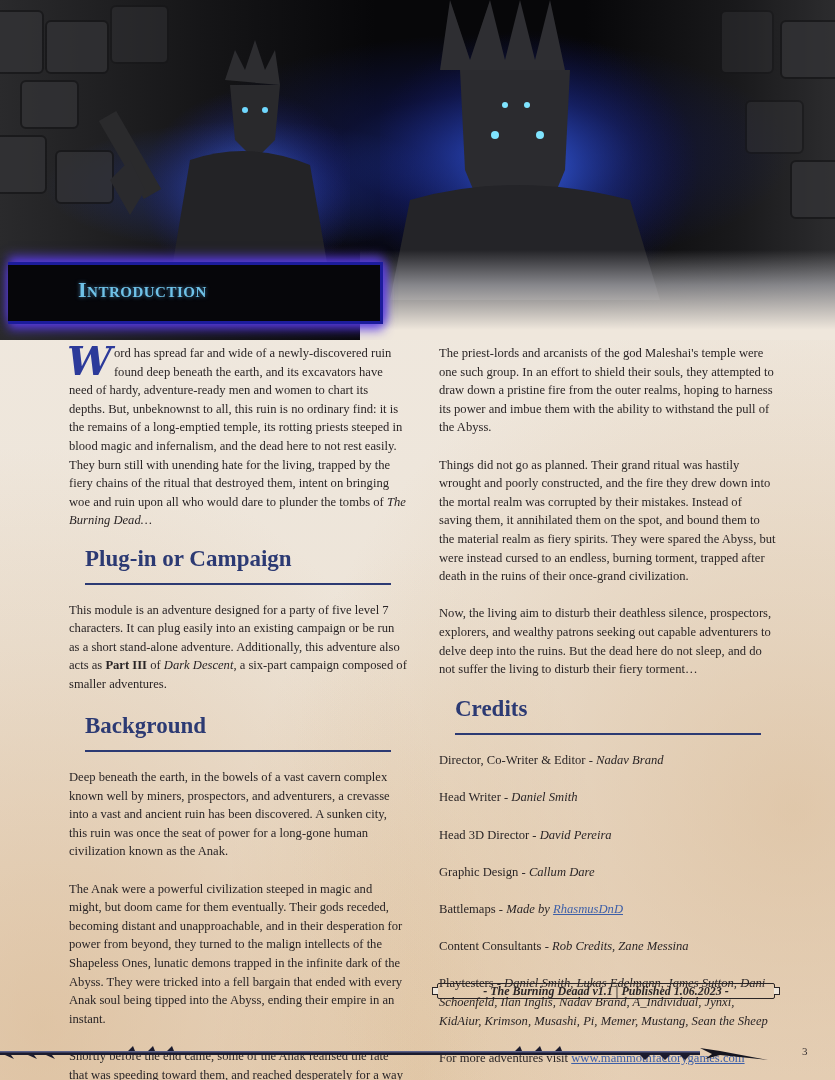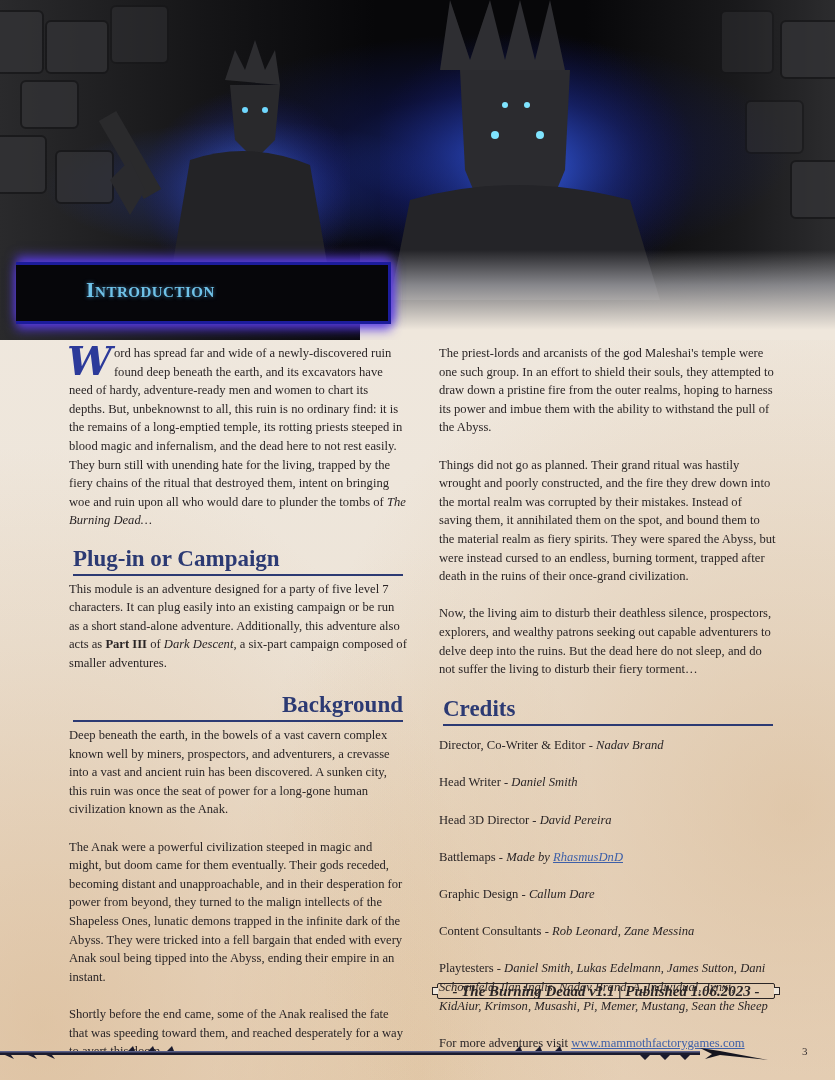--- a/index.html
+++ b/index.html
@@ -13,37 +13,37 @@
     font-family:"Liberation Serif","DejaVu Serif",serif;color:#2a2526;}
   .hero{position:absolute;left:0;top:0;width:835px;height:340px;overflow:hidden;
     background:
       radial-gradient(ellipse at 58% 45%, rgba(40,70,200,0.55) 0%, rgba(20,30,120,0.35) 22%, rgba(0,0,0,0) 45%),
       radial-gradient(ellipse at 30% 55%, rgba(40,70,200,0.45) 0%, rgba(0,0,0,0) 25%),
       linear-gradient(90deg,#2a2a2c 0%,#151517 25%,#070709 45%,#070709 70%,#19191b 88%,#2c2c2e 100%);}
   .stone{position:absolute;border:2px solid #161618;border-radius:6px;background:#333336;opacity:0.75;}
   .fig{position:absolute;}
   .fog{position:absolute;left:360px;top:250px;width:475px;height:100px;
     background:linear-gradient(180deg,rgba(239,231,220,0) 0%,rgba(200,200,205,0.6) 35%,#efe7dc 80%);}
-  .banner{position:absolute;left:16px;top:262px;width:372px;height:56px;background:#06060a;
+  .banner{position:absolute;left:8px;top:262px;width:372px;height:56px;background:#06060a;
     border-top:3px solid #1c1c9c;border-bottom:3px solid #1c1c9c;border-right:3px solid #1c1c9c;
     box-shadow:0 -6px 10px rgba(90,60,230,0.8),0 6px 10px rgba(90,60,230,0.8),4px 0 8px rgba(90,60,230,0.6);}
   .banner-title{position:absolute;left:70px;top:12px;font-size:22px;font-weight:bold;letter-spacing:0.5px;
     font-variant:small-caps;color:#6fc2e8;text-shadow:0 0 4px rgba(100,190,255,0.6);}
   .col{position:absolute;top:344px;width:338px;font-size:12.6px;line-height:18.6px;}
   .col p{margin:0 0 18.6px 0;}
   .left{left:69px;}
   .right{left:439px;}
-  h2{margin:4px;font-size:23px;font-weight:bold;color:#2c3a73;border-bottom:2px solid #2c3a73;
-    line-height:28px;padding-bottom:1px;}
+  h2{margin:16px;font-size:23px;font-weight:bold;color:#2c3a73;border-bottom:2px solid #2c3a73;
+    line-height:28px;padding-bottom:10px;}
   .dropcap{float:left;font-family:"DejaVu Serif",serif;font-size:40px;line-height:34px;color:#2c3a9a;
     font-style:italic;font-weight:bold;margin:0 2px 0 -2px;}
   .link{color:#3d5fa8;text-decoration:underline;}
   .credit{margin:0 0 12px 0;}
   .footer-box{position:absolute;left:437px;top:983px;width:336px;height:14px;
-    border:1.5px solid #2a2526;border-radius:2px;text-align:center;font-size:15px;font-style:italic;font-weight:bold;line-height:14px;}
+    border:1.5px solid #2a2526;border-radius:2px;text-align:center;font-size:12px;font-style:italic;font-weight:bold;line-height:14px;}
   .footer-box:before,.footer-box:after{content:"";position:absolute;top:3px;width:5px;height:6px;border:1.5px solid #2a2526;background:#efe7dc;}
   .footer-box:before{left:-6px;border-right:none;}
   .footer-box:after{right:-6px;border-left:none;}
   .spear{position:absolute;left:0;top:1044px;width:770px;height:18px;}
   .pagenum{position:absolute;left:802px;top:1045px;font-size:11px;color:#3a3233;}
 </style>
 </head>
 <body>
 
 <div class="hero">
@@ -102,39 +102,39 @@
 <div class="col left">
   <p>
     <span class="dropcap">W</span><span>ord has spread far and wide of a newly-discovered ruin found deep beneath the earth, and its excavators have need of hardy, adventure-ready men and women to chart its depths. But, unbeknownst to all, this ruin is no ordinary find: it is the remains of a long-emptied temple, its rotting priests steeped in blood magic and infernalism, and the dead here to not rest easily. They burn still with unending hate for the living, trapped by the fiery chains of the ritual that destroyed them, intent on bringing woe and ruin upon all who would dare to plunder the tombs of </span><i>The Burning Dead…</i>
   </p>
 
   <h2 style="margin-top:-4px;">Plug-in or Campaign</h2>
   <p style="margin-top:2px;">
     <span>This module is an adventure designed for a party of five level 7 characters. It can plug easily into an existing campaign or be run as a short stand-alone adventure. Additionally, this adventure also acts as </span><b>Part III</b><span> of </span><i>Dark Descent</i><span>, a six-part campaign composed of smaller adventures.</span>
   </p>
 
-  <h2 style="margin-top:4px;text-align:right;">Background</h2>
+  <h2 style="margin-top:4px;">Background</h2>
   <p style="">Deep beneath the earth, in the bowels of a vast cavern complex known well by miners, prospectors, and adventurers, a crevasse into a vast and ancient ruin has been discovered. A sunken city, this ruin was once the seat of power for a long-gone human civilization known as the Anak.</p>
   <p>The Anak were a powerful civilization steeped in magic and might, but doom came for them eventually. Their gods receded, becoming distant and unapproachable, and in their desperation for power from beyond, they turned to the malign intellects of the Shapeless Ones, lunatic demons trapped in the infinite dark of the Abyss. They were tricked into a fell bargain that ended with every Anak soul being tipped into the Abyss, ending their empire in an instant.</p>
   <p>Shortly before the end came, some of the Anak realised the fate that was speeding toward them, and reached desperately for a way to avert this doom.</p>
 </div>
 
 <div class="col right">
   <p>The priest-lords and arcanists of  the god Maleshai's temple were one such group. In an effort to shield their souls, they attempted to draw down a pristine fire from the outer realms, hoping to harness its power and imbue them with the ability to withstand the pull of the Abyss.</p>
   <p>Things did not go as planned. Their grand ritual was hastily wrought and poorly constructed, and the fire they drew down into the mortal realm was corrupted by their mistakes. Instead of saving them, it annihilated them on the spot, and bound them to the material realm as fiery spirits. They were spared the Abyss, but were instead cursed to an endless, burning torment, trapped after death in the ruins of their once-grand civilization.</p>
   <p>Now, the living aim to disturb their deathless silence, prospectors, explorers, and wealthy patrons seeking out capable adventurers to delve deep into the ruins. But the dead here do not sleep, and do not suffer the living to disturb their fiery torment…</p>
 
   <h2 style="margin-top:-2px;">Credits</h2>
   <div style="margin-top:10px;font-size:12.6px;">
     <p class="credit"><span>Director, Co-Writer &amp; Editor - </span><i>Nadav Brand</i></p>
     <p class="credit"><span>Head Writer - </span><i>Daniel Smith</i></p>
     <p class="credit"><span>Head 3D Director - </span><i>David Pereira</i></p>
+    <p class="credit"><span>Graphic Design - </span><i>Callum Dare</i></p>
     <p class="credit"><span>Battlemaps - </span><i>Made by </i><i class="link">RhasmusDnD</i></p>
-    <p class="credit"><span>Graphic Design - </span><i>Callum Dare</i></p>
-    <p class="credit"><span>Content Consultants - </span><i>Rob Leonard, Zane Messina</i></p>
+    <p class="credit"><span>Content Consultants - </span><i>Rob Credits, Zane Messina</i></p>
     <p class="credit"><span>Playtesters - </span><i>Daniel Smith, Lukas Edelmann, James Sutton, Dani Schoenfeld, Ilan Inglis, Nadav Brand, A_Individual, Jynxi, KidAiur, Krimson, Musashi, Pi, Memer, Mustang, Sean the Sheep</i></p>
     <p class="credit"><span>For more adventures visit </span><span class="link">www.mammothfactorygames.com</span></p>
   </div>
 </div>
 
 <div class="footer-box">- The Burning Deaad v1.1 | Published 1.06.2023 -</div>
 
 <svg class="spear" viewBox="0 0 770 18">
   <rect x="0" y="7" width="700" height="4" fill="#1b1b2e"></rect>
   <rect x="0" y="7" width="700" height="1.5" fill="#5a6088"></rect>

